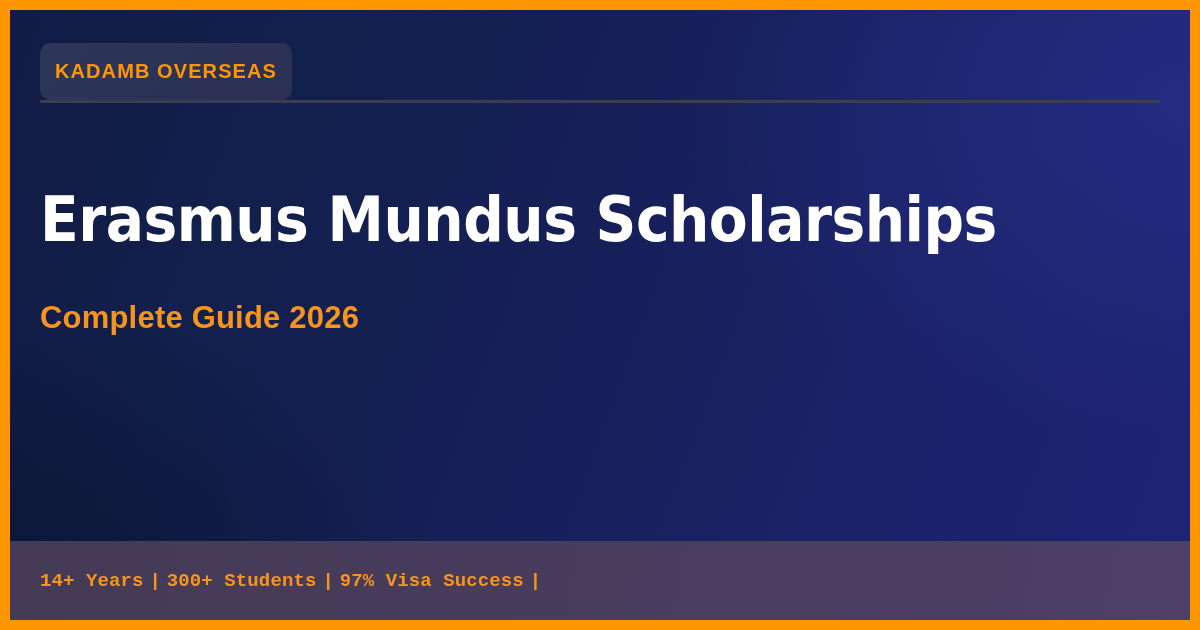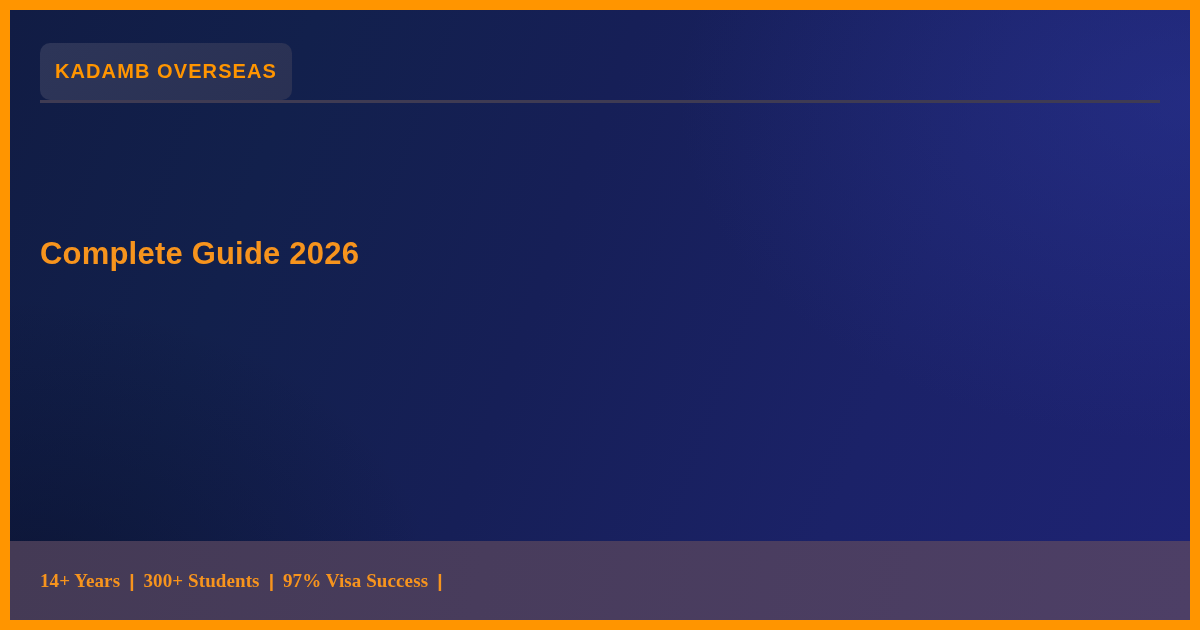--- a/index.html
+++ b/index.html
@@ -131,21 +131,21 @@
     padding-left: 30px;
     display: flex;
     align-items: baseline;
     white-space: nowrap;
   }
   .footer-item {
     color: #f7941d;
     font-size: 19px;
     font-weight: bold;
     letter-spacing: 0.1px;
-    font-family: Liberation Serif, serif;
+    font-family: Liberation Mono, monospace;
   }
   .footer-sep {
     color: #f7941d;
     font-size: 19px;
     font-weight: bold;
     padding: 0 9px;
     font-family: "Liberation Sans", "DejaVu Sans", sans-serif;
   }
 </style>
 </head>
@@ -158,20 +158,21 @@
 
   <div class="content">
 
     <div class="brand-badge">
       <span class="brand-badge-text">KADAMB OVERSEAS</span>
     </div>
 
     <div class="header-divider"></div>
 
     <div class="headline-block">
+      <h1 class="headline">Erasmus Mundus Scholarships</h1>
       <p class="subheadline">Complete Guide 2026</p>
     </div>
 
     <div class="footer-bar">
       <div class="footer-inner">
 
         <span class="footer-item">14+ Years</span>
         <span class="footer-sep">|</span>
 
         <span class="footer-item">300+ Students</span>

